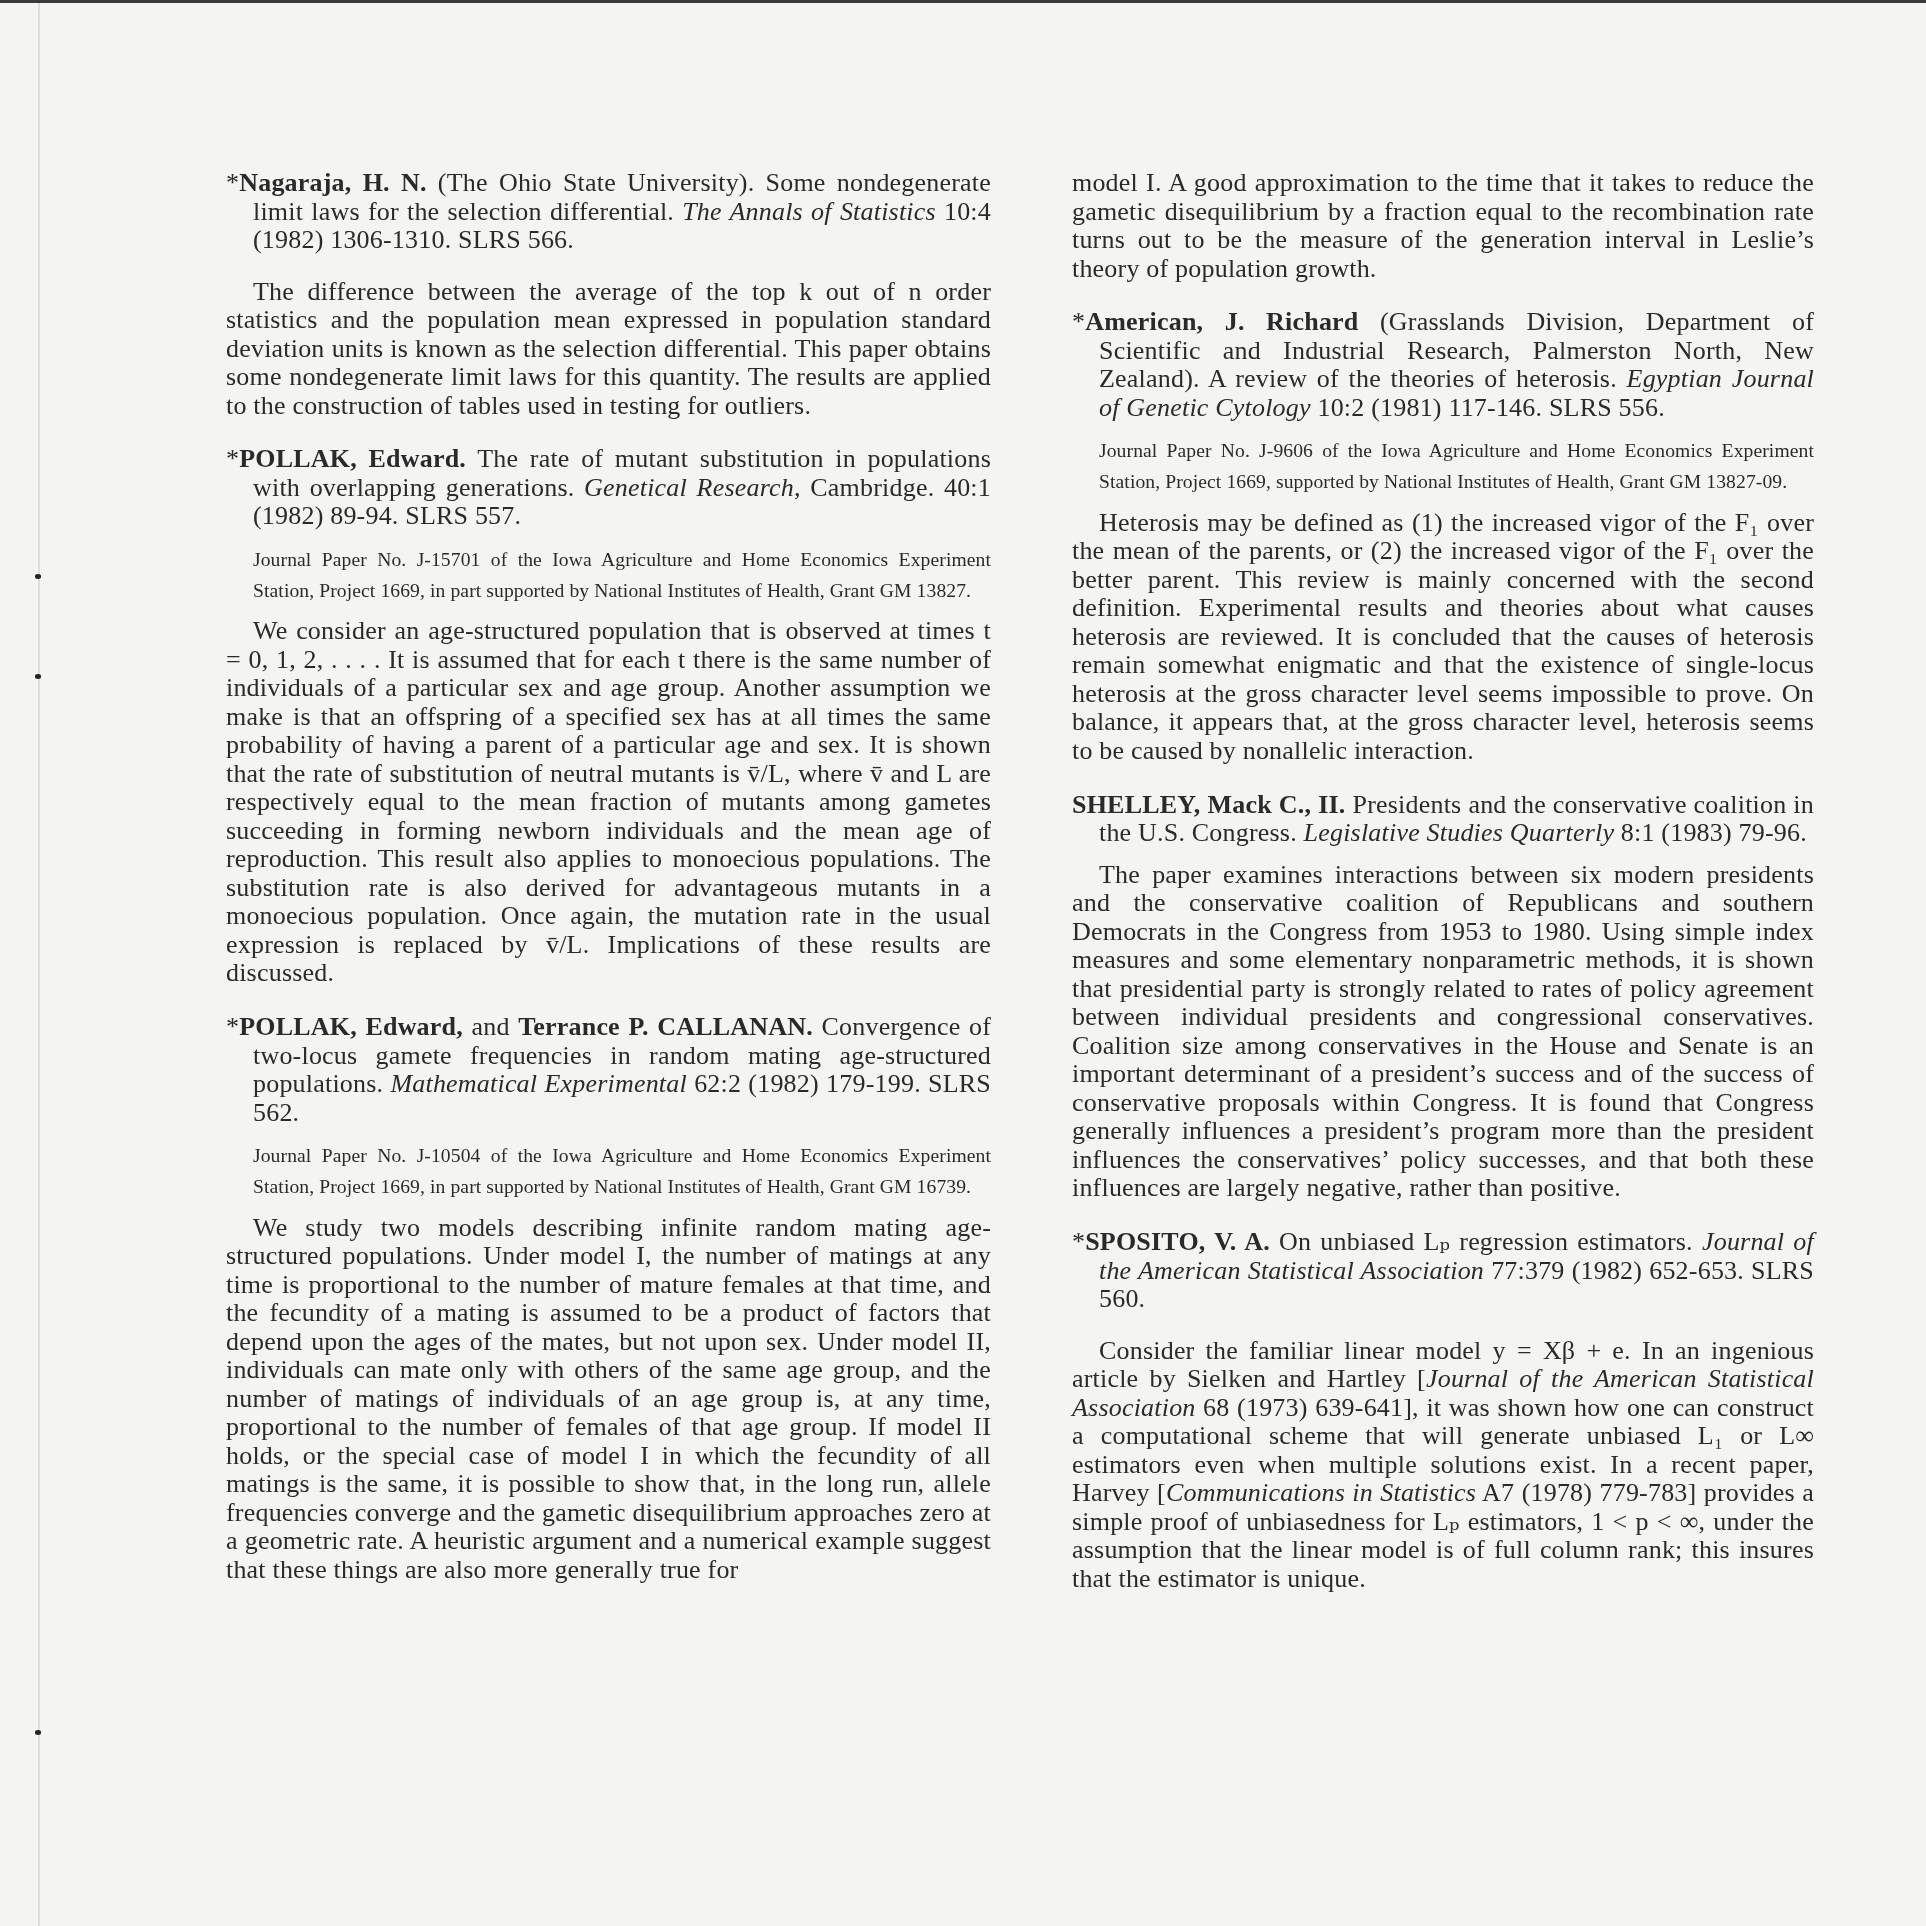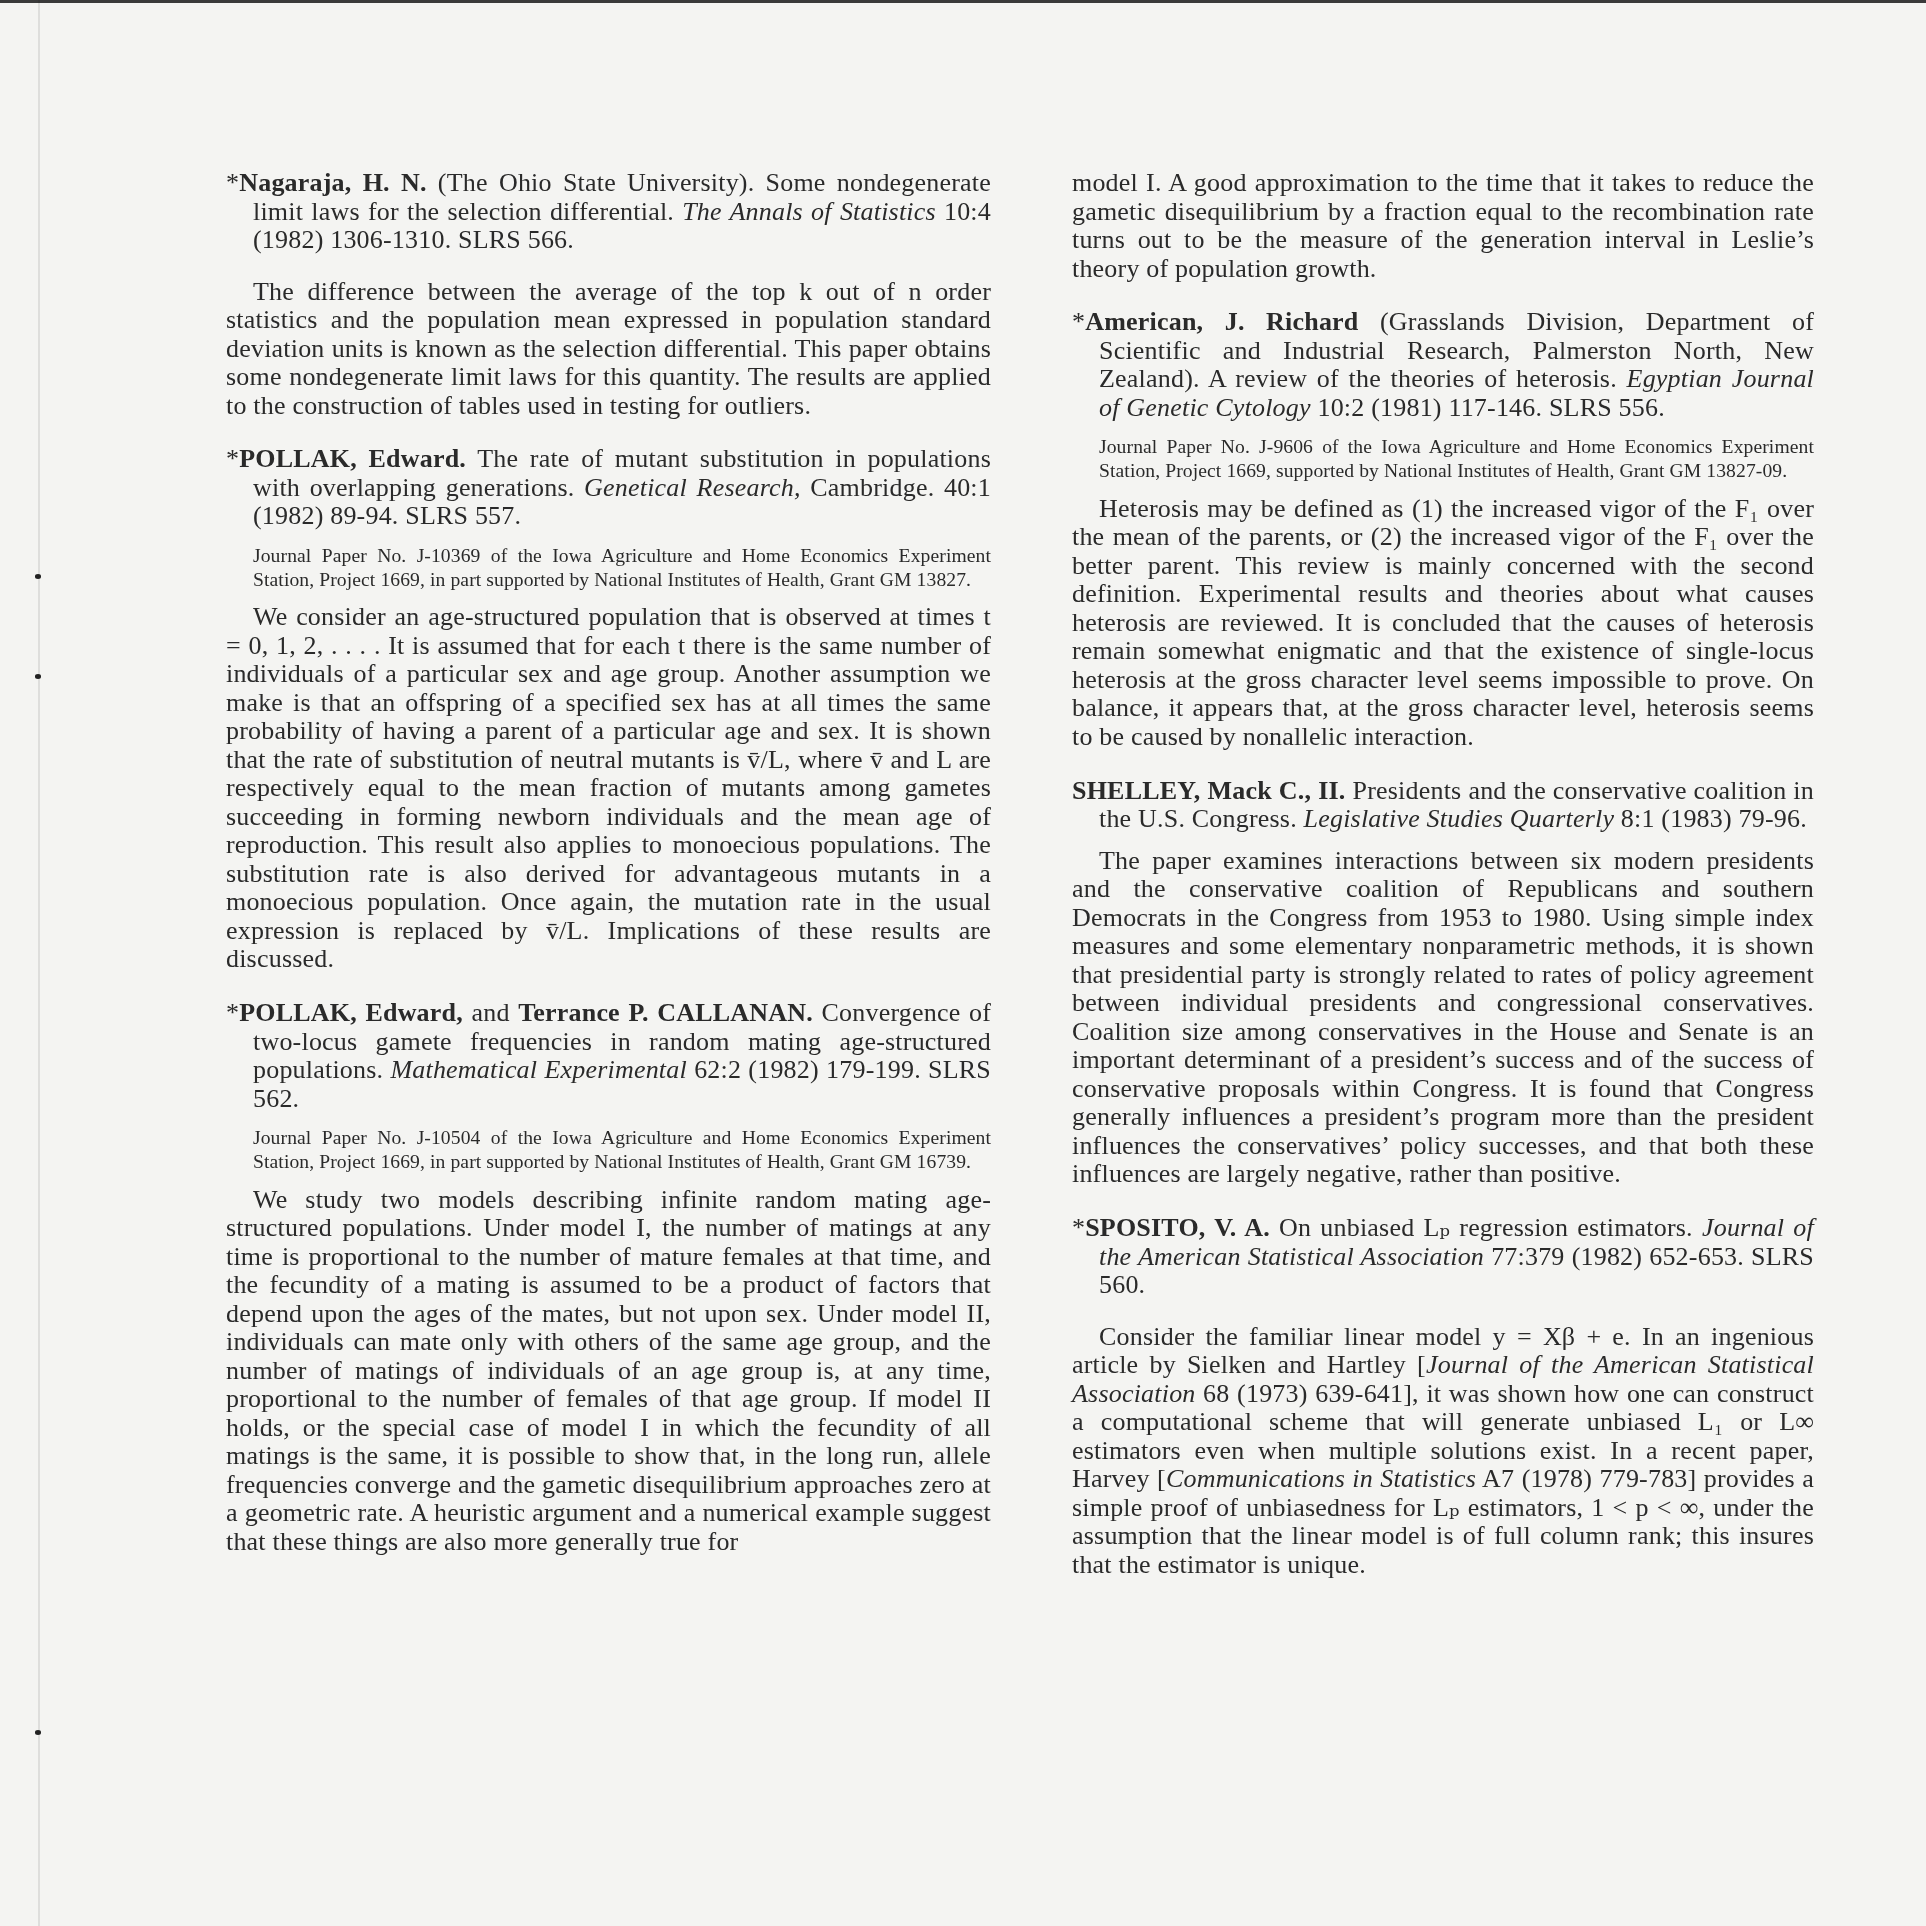--- a/index.html
+++ b/index.html
@@ -21,21 +21,21 @@
   .entry { margin:0 0 25.4px 0; }
   .citation {
     font-size:26px; line-height:28.5px; text-align:justify;
     padding-left:27px; text-indent:-27px; margin:0 0 13px 0;
     font-family:"Liberation Serif","DejaVu Serif",serif;
     letter-spacing:0.2px;
   }
   .author { font-weight:bold; }
   .journal { font-style:italic; }
   .note {
-    font-size:19.6px; line-height:24px; text-align:justify;
+    font-size:19.6px; line-height:31px; text-align:justify;
     padding-left:27px; margin:0 0 11.6px 0;
     font-family:"Liberation Serif","DejaVu Serif",serif;
     letter-spacing:0.1px;
   }
   .abstract {
     font-size:26px; line-height:28.5px; text-align:justify;
     text-indent:27px; margin:0;
     font-family:"Liberation Serif","DejaVu Serif",serif;
     letter-spacing:0.2px;
   }
@@ -53,21 +53,21 @@
 
 <div class="col col-left">
 
   <div class="entry">
     <p class="citation"><span>*</span><span class="author">Nagaraja, H. N.</span><span> (The Ohio State University). Some nondegenerate limit laws for the selection differential. </span><span class="journal">The Annals of Statistics</span><span> 10:4 (1982) 1306-1310. SLRS 566.</span></p>
     <p class="abstract gap-extra">The difference between the average of the top k out of n order statistics and the population mean expressed in population standard deviation units is known as the selection differential. This paper obtains some nondegenerate limit laws for this quantity. The results are applied to the construction of tables used in testing for outliers.</p>
   </div>
 
   <div class="entry">
     <p class="citation"><span>*</span><span class="author">POLLAK, Edward.</span><span> The rate of mutant substitution in populations with overlapping generations. </span><span class="journal">Genetical Research,</span><span> Cambridge. 40:1 (1982) 89-94. SLRS 557.</span></p>
-    <p class="note">Journal Paper No. J-10369 of the Iowa Agriculture and Home Economics Experiment Station, Project 1669, in part supported by National Institutes of Health, Grant GM 13827.</p>
+    <p class="note">Journal Paper No. J-15701 of the Iowa Agriculture and Home Economics Experiment Station, Project 1669, in part supported by National Institutes of Health, Grant GM 13827.</p>
     <p class="abstract">We consider an age-structured population that is observed at times t = 0, 1, 2, . . . . It is assumed that for each t there is the same number of individuals of a particular sex and age group. Another assumption we make is that an offspring of a specified sex has at all times the same probability of having a parent of a particular age and sex. It is shown that the rate of substitution of neutral mutants is v̄/L, where v̄ and L are respectively equal to the mean fraction of mutants among gametes succeeding in forming newborn individuals and the mean age of reproduction. This result also applies to monoecious populations. The substitution rate is also derived for advantageous mutants in a monoecious population. Once again, the mutation rate in the usual expression is replaced by v̄/L. Implications of these results are discussed.</p>
   </div>
 
   <div class="entry">
     <p class="citation"><span>*</span><span class="author">POLLAK, Edward,</span><span> and </span><span class="author">Terrance P. CALLANAN.</span><span> Convergence of two-locus gamete frequencies in random mating age-structured populations. </span><span class="journal">Mathematical Experimental</span><span> 62:2 (1982) 179-199. SLRS 562.</span></p>
     <p class="note">Journal Paper No. J-10504 of the Iowa Agriculture and Home Economics Experiment Station, Project 1669, in part supported by National Institutes of Health, Grant GM 16739.</p>
     <p class="abstract">We study two models describing infinite random mating age-structured populations. Under model I, the number of matings at any time is proportional to the number of mature females at that time, and the fecundity of a mating is assumed to be a product of factors that depend upon the ages of the mates, but not upon sex. Under model II, individuals can mate only with others of the same age group, and the number of matings of individuals of an age group is, at any time, proportional to the number of females of that age group. If model II holds, or the special case of model I in which the fecundity of all matings is the same, it is possible to show that, in the long run, allele frequencies converge and the gametic disequilibrium approaches zero at a geometric rate. A heuristic argument and a numerical example suggest that these things are also more generally true for</p>
   </div>
 
 </div>

